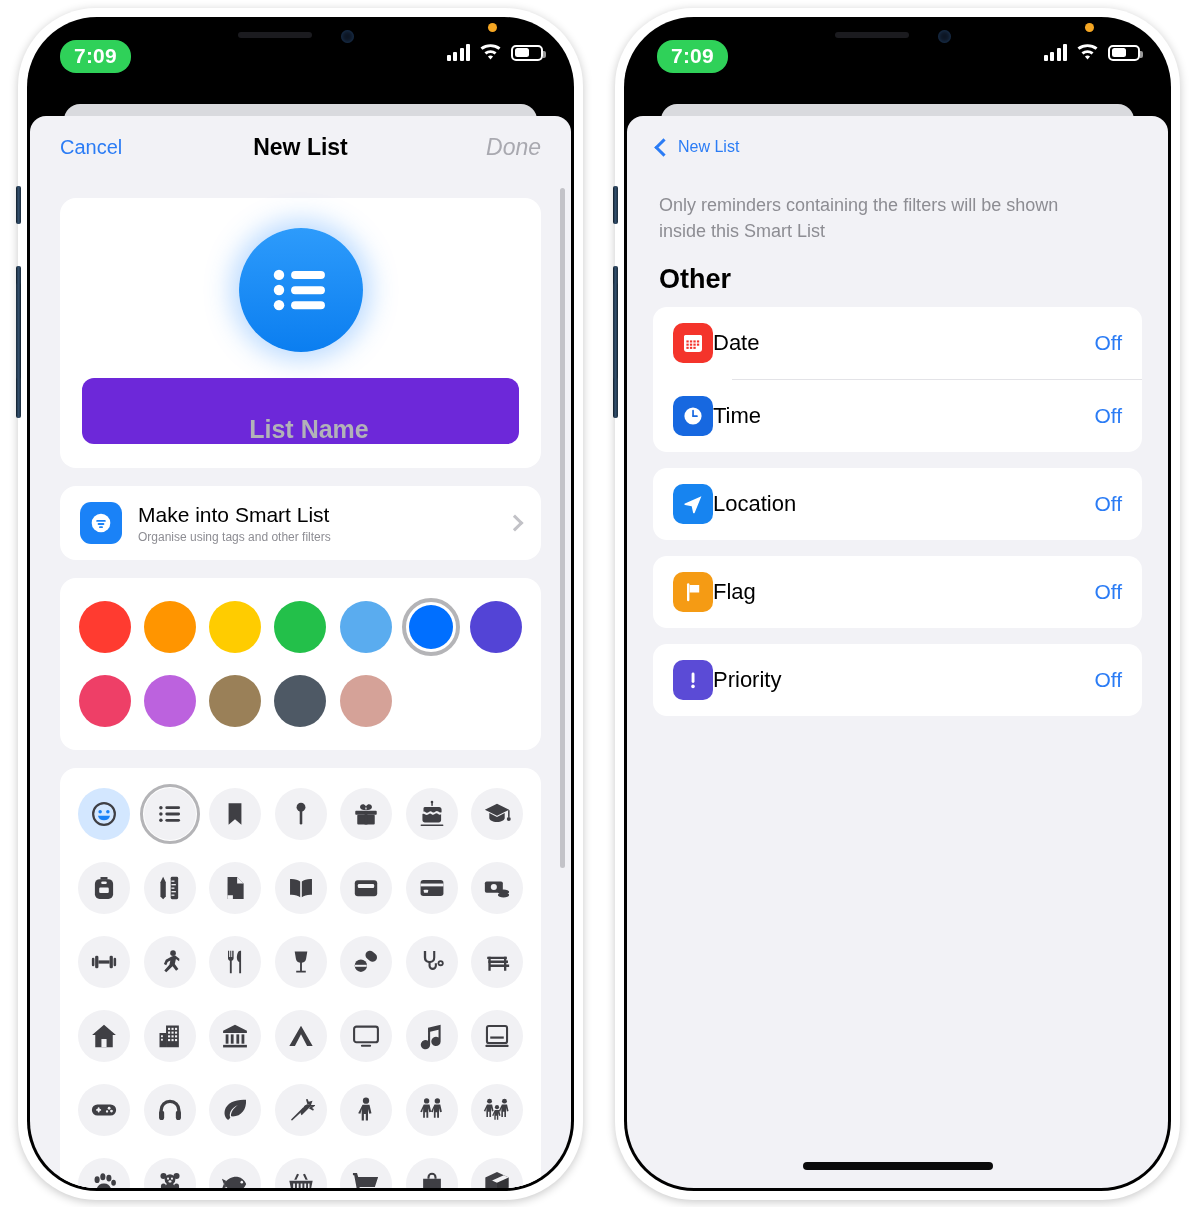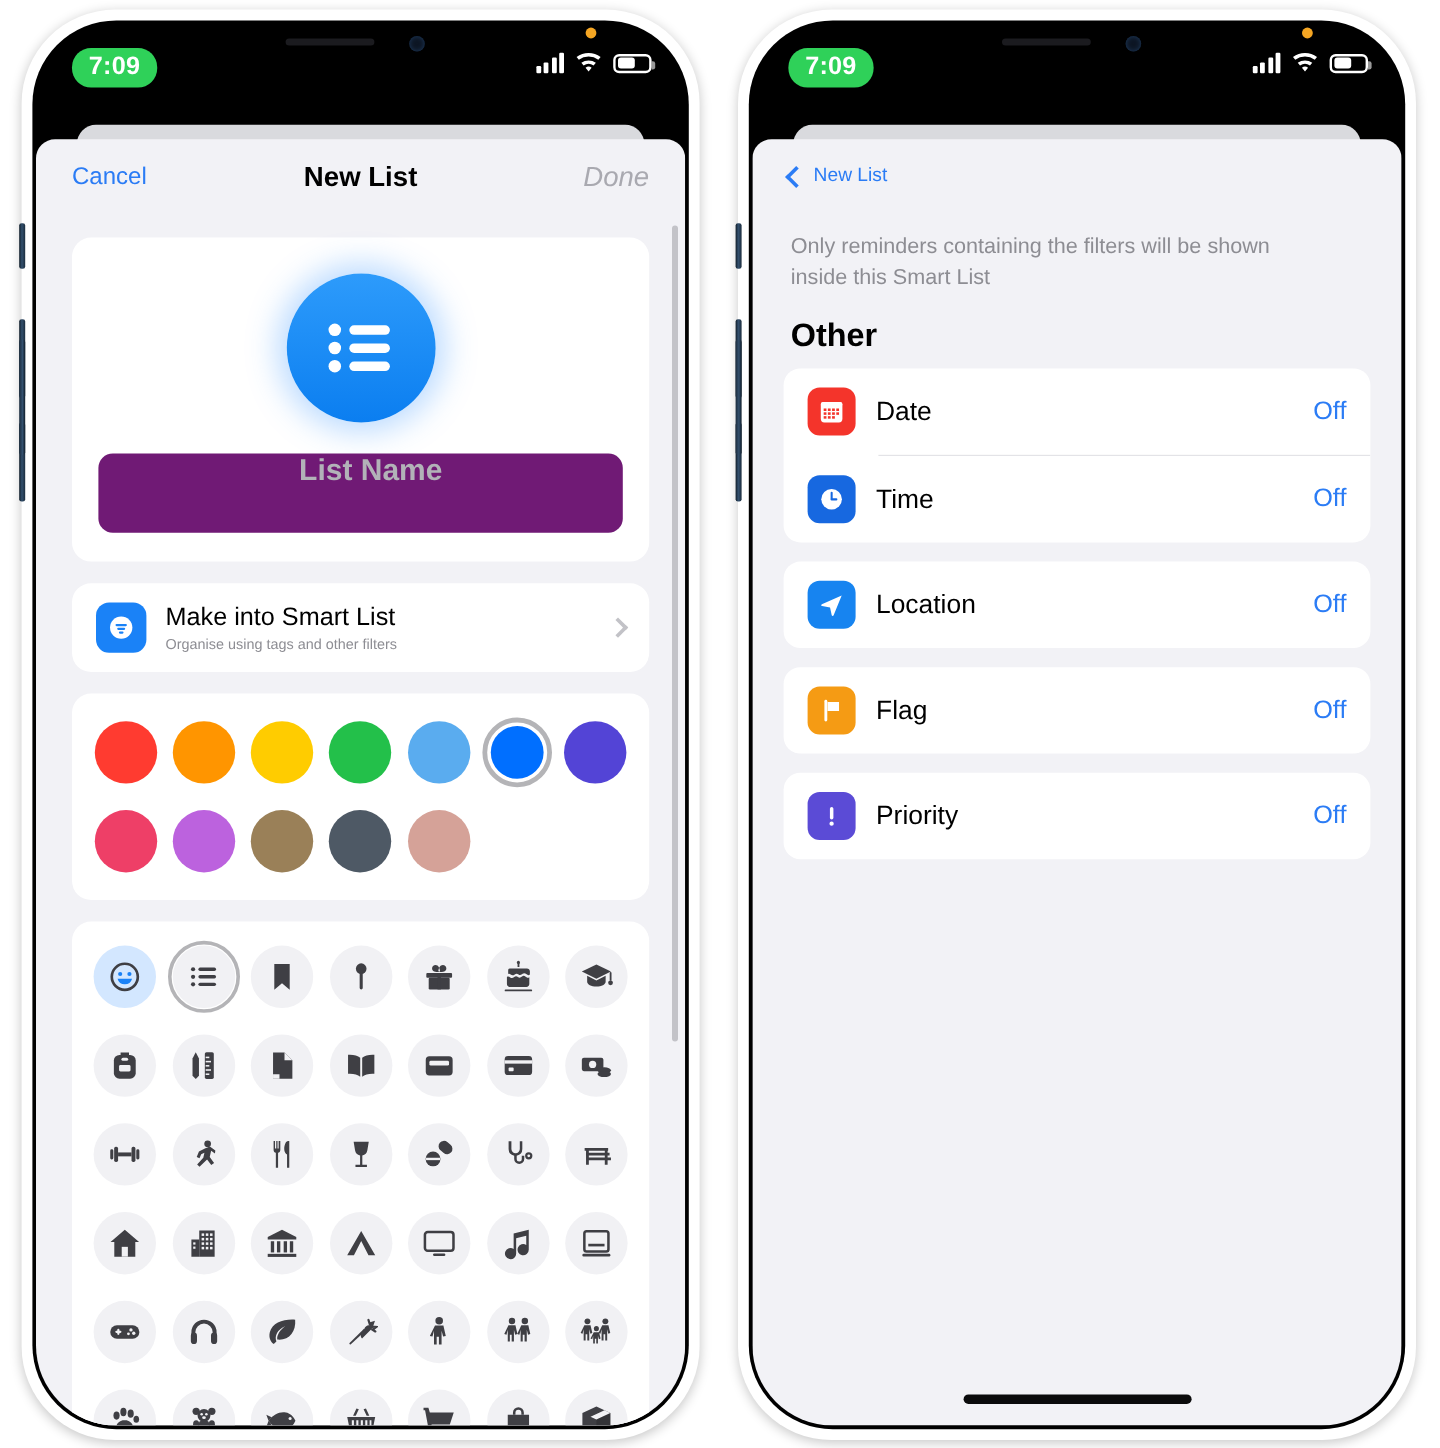--- a/index.html
+++ b/index.html
@@ -154,22 +154,22 @@
   .icon-preview-card { margin-top: 20px; padding: 22px 22px 24px; text-align: center; }
   .big-icon {
     width: 124px; height: 124px; border-radius: 50%;
     margin: 8px auto 26px;
     background: linear-gradient(180deg,#2d9bfb 0%,#0b7ef0 100%);
     box-shadow: 0 0 26px 8px rgba(60,150,255,.34);
     display: flex; align-items: center; justify-content: center;
   }
   .big-icon svg { width: 66px; height: 66px; }
   .name-input {
-    height: 66px; border-radius: 12px; background: #701a75;
-    display: flex; align-items: flex-start; justify-content: center; padding-left: 17px;
+    height: 66px; border-radius: 12px; background: #6d28d9;
+    display: flex; align-items: flex-end; justify-content: center; padding-left: 17px;
   }
   .name-input span { font-size: 25px; font-weight: 700; color: #b2b2b8; }
 
   .smart-row {
     margin-top: 18px; padding: 16px 20px;
     display: flex; align-items: center; gap: 16px;
   }
   .sq-icon {
     width: 42px; height: 42px; border-radius: 11px;
     background: #1a82f7; flex: 0 0 auto;
@@ -225,21 +225,21 @@
   .filters-body { position: absolute; top: 62px; left: 0; right: 0; bottom: 0; padding: 0 26px; }
   .filters-desc {
     font-size: 18px; color: #8d8d93; line-height: 1.45;
     padding: 14px 6px 0; max-width: 452px;
   }
   .section-title {
     font-size: 27px; font-weight: 700; color: #000000;
     padding: 20px 6px 12px;
   }
   .frow {
-    display: flex; align-items: center; gap: 17px;
+    display: flex; align-items: center; gap: 0;
     padding: 16px 20px; min-height: 72px;
   }
   .fsep { height: 1px; background: #e3e3e7; margin-left: 79px; }
   .frow-label { font-size: 22px; color: #000; }
   .frow-value { margin-left: auto; font-size: 21px; color: #2b7cf5; }
   .fcard { background: #fff; border-radius: 14px; margin-bottom: 16px; overflow: hidden; }
   .ficon {
     width: 40px; height: 40px; border-radius: 10px; flex: 0 0 auto;
     display: flex; align-items: center; justify-content: center;
   }

